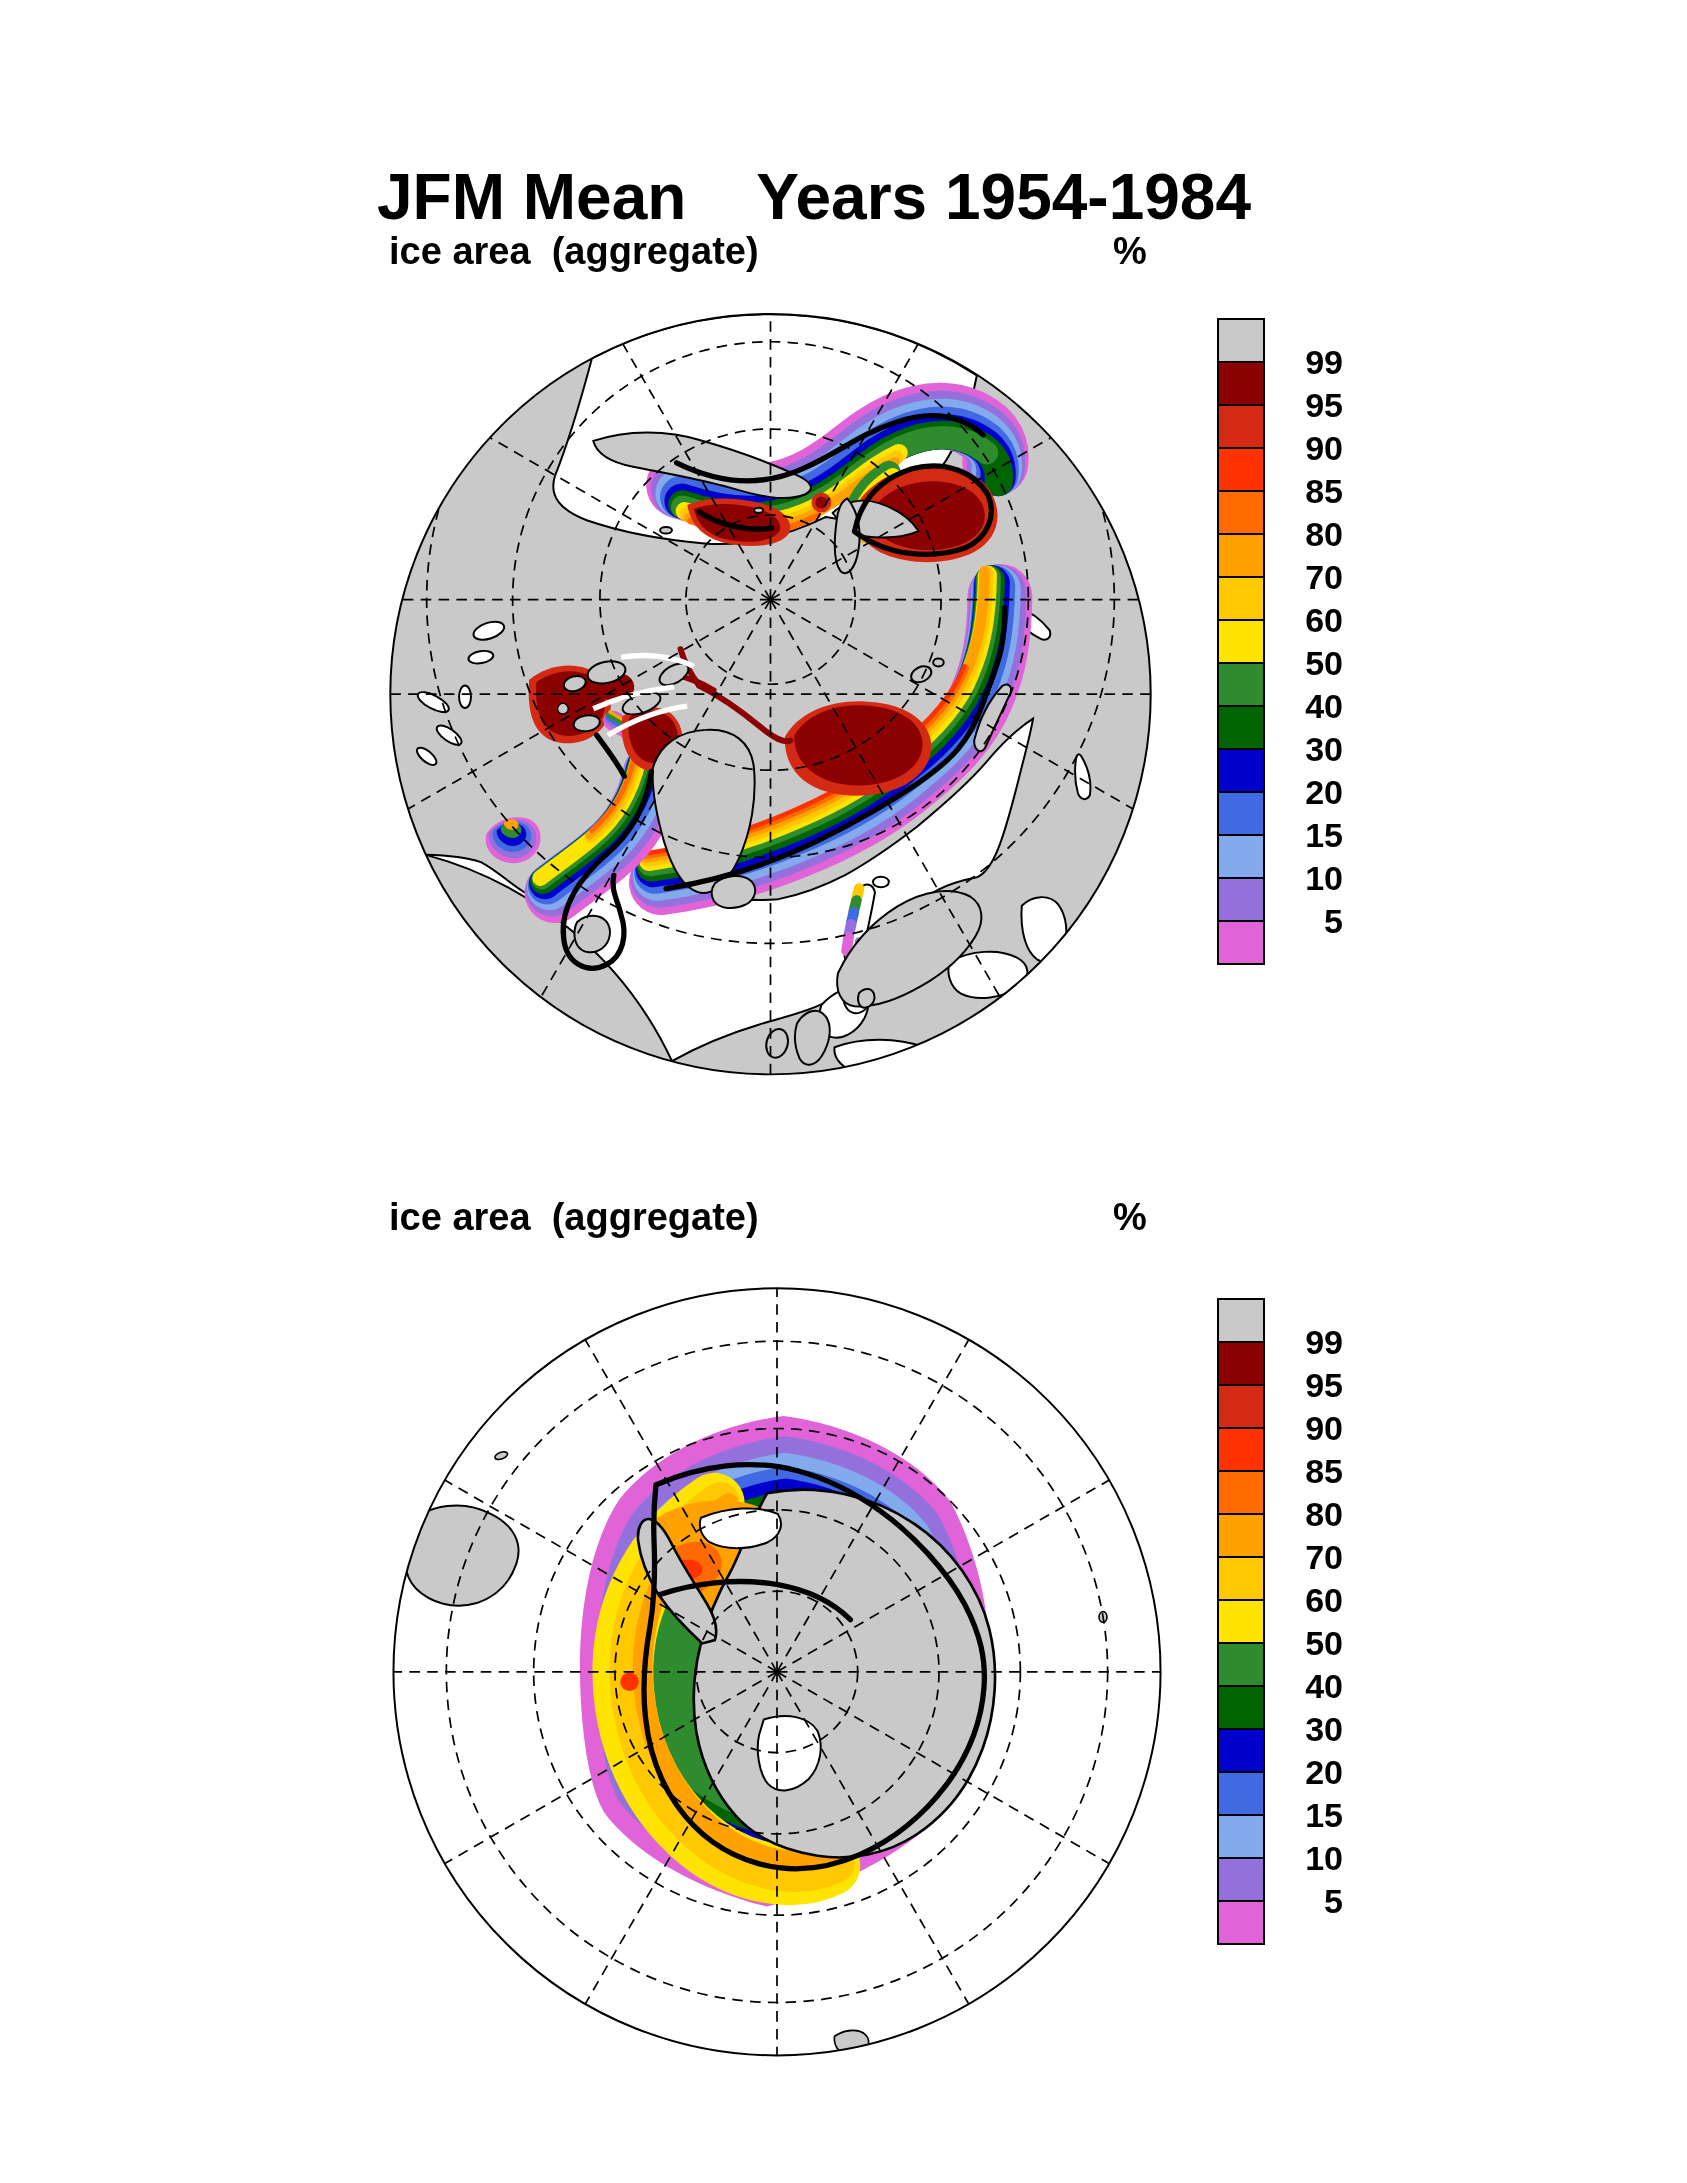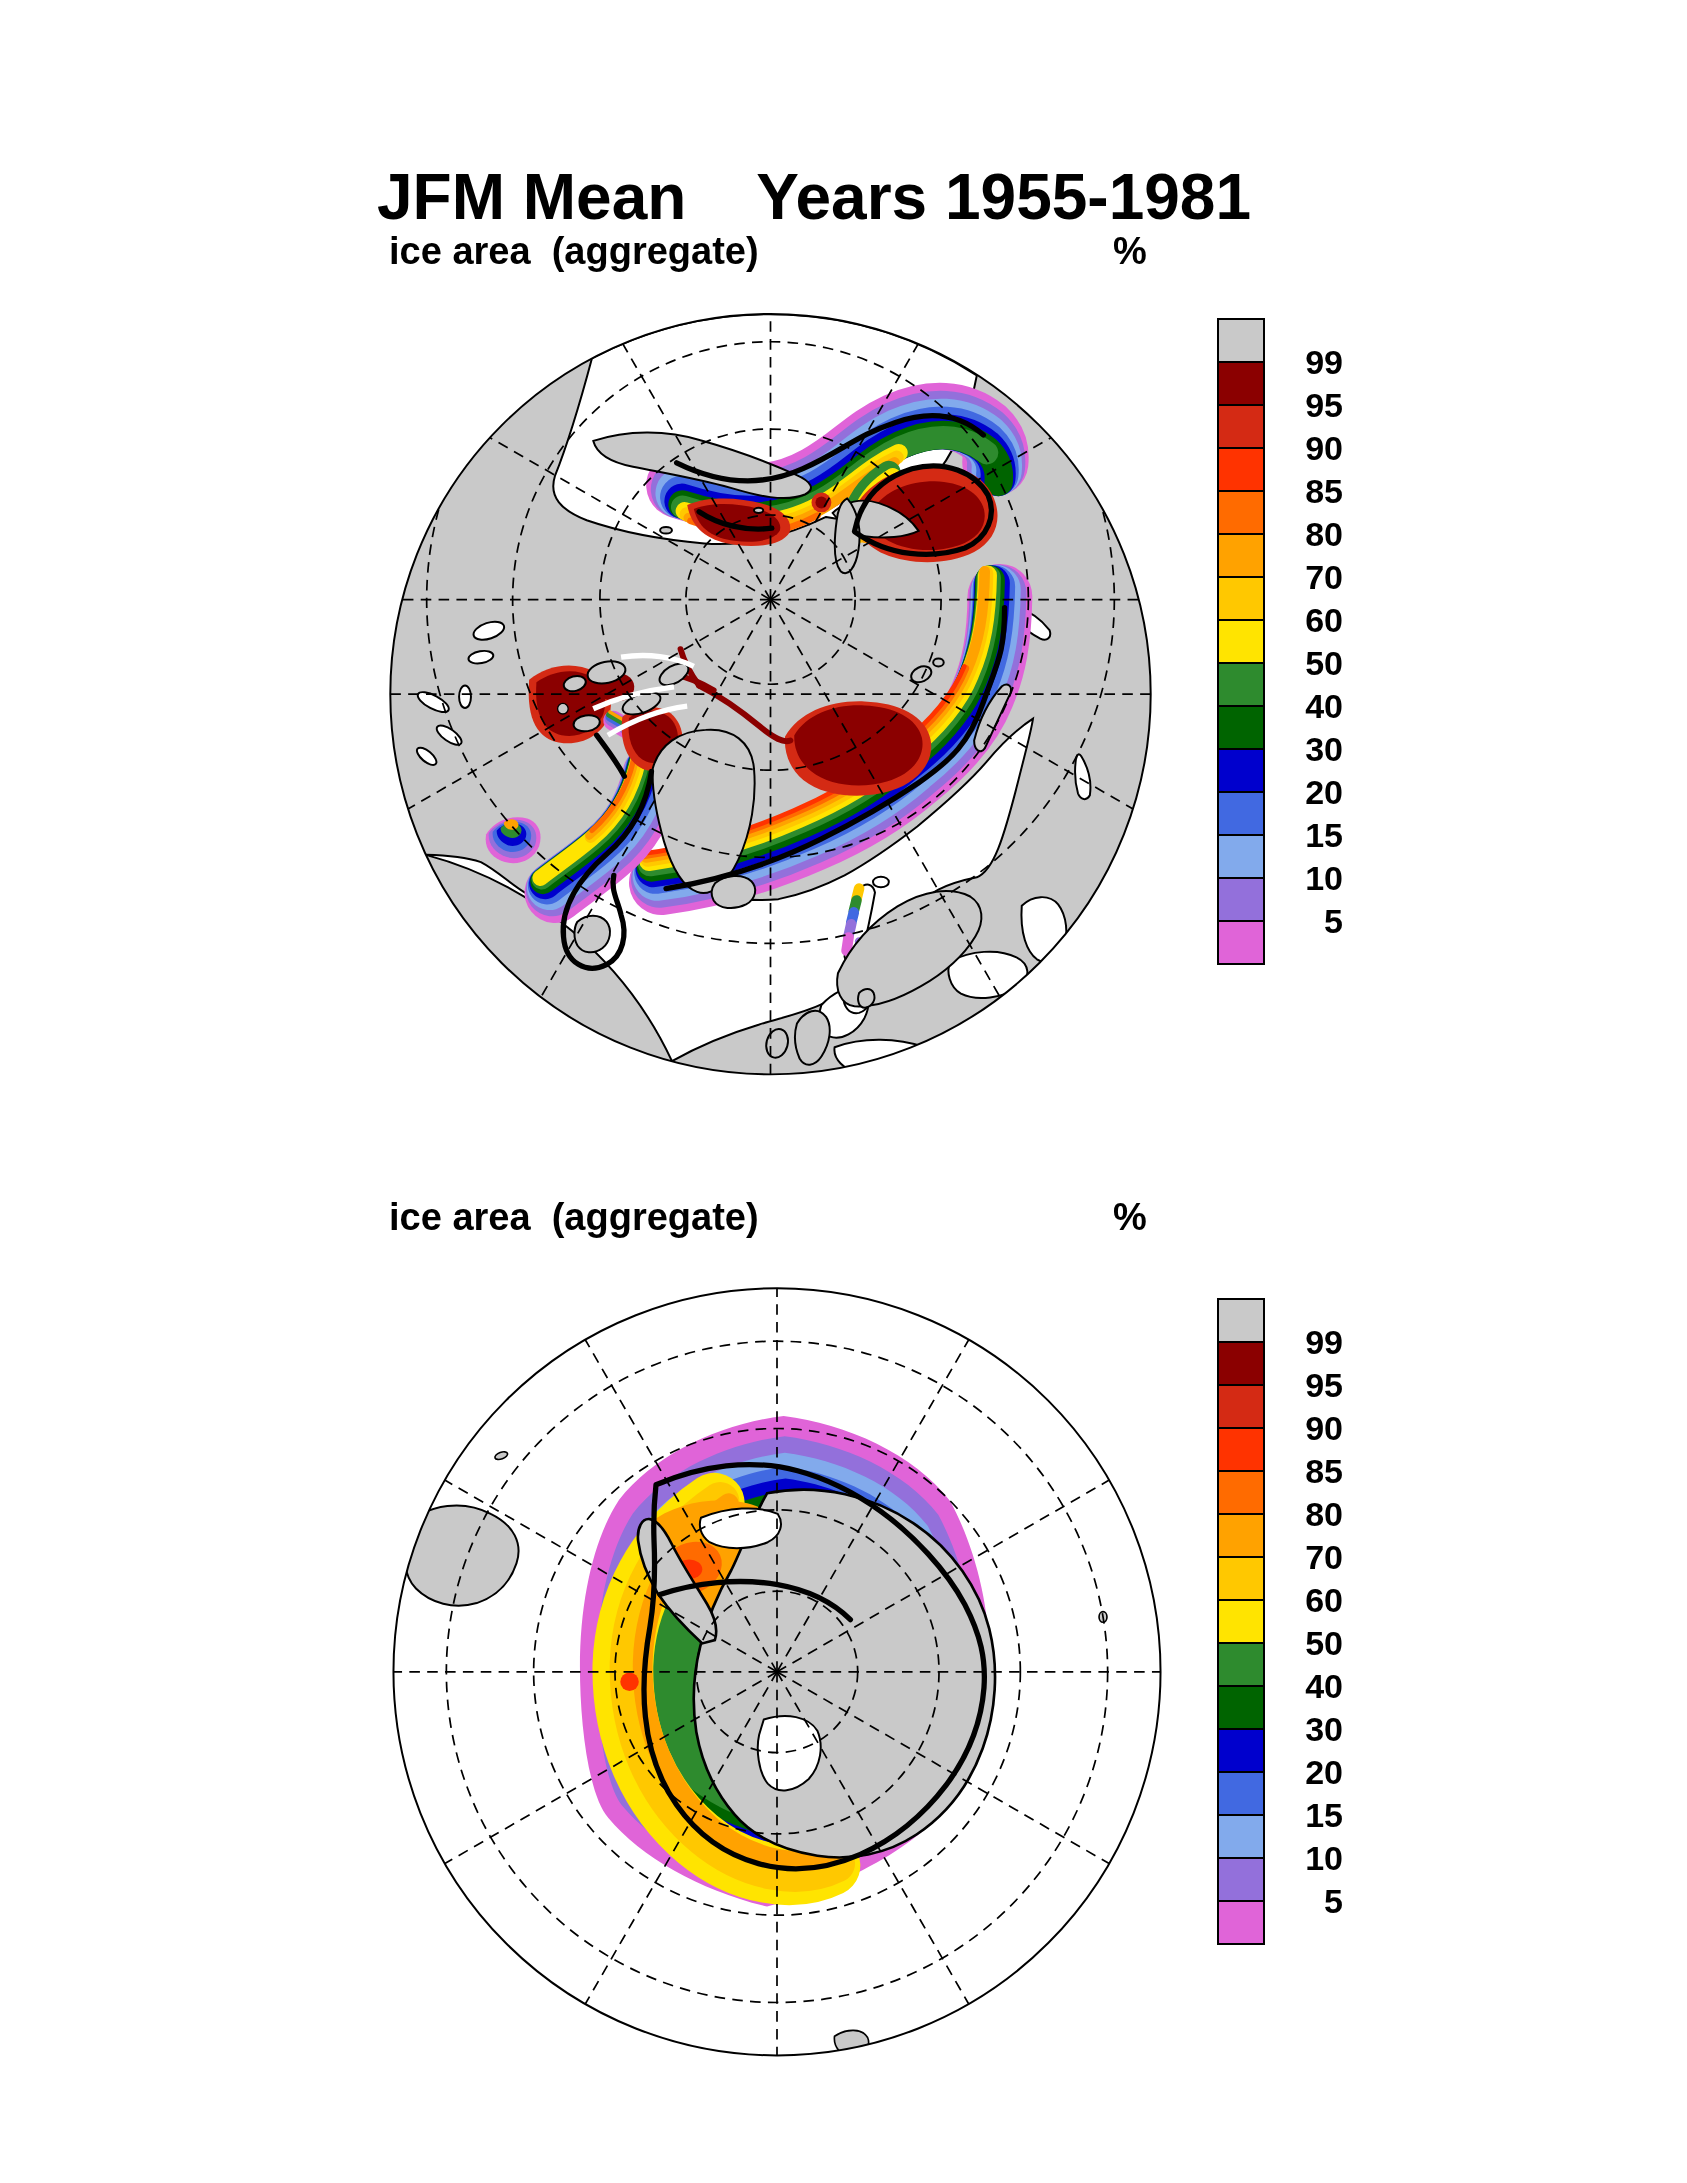--- a/index.html
+++ b/index.html
@@ -16,21 +16,21 @@
   .cb-labels{position:absolute;left:60px;top:0;width:73px;}
   .cb-label{position:absolute;width:66px;text-align:right;transform:translateY(-50%);
             font-weight:bold;font-size:34px;color:#000;}
   svg{position:absolute;}
   .map-svg{overflow:visible;}
 </style>
 </head>
 <body>
 <div id="page">
 
-<div class="title-line" style="left:814px;top:160px">JFM Mean    Years 1955-1981</div>
+<div class="title-line" style="left:814px;top:160px">JFM Mean    Years 1954-1984</div>
 
 <div class="panel-label" style="left:389px;top:230px">ice area  (aggregate)</div>
 <div class="units-label" style="left:1113px;top:230px">%</div>
 
 <div class="panel-label" style="left:389px;top:1196px">ice area  (aggregate)</div>
 <div class="units-label" style="left:1113px;top:1196px">%</div>
 
 <div class="colorbar" style="left:1217px;top:318px">
   <div class="cb-boxes">
         <div class="cb-box" style="background: rgb(201, 201, 201);"></div>

